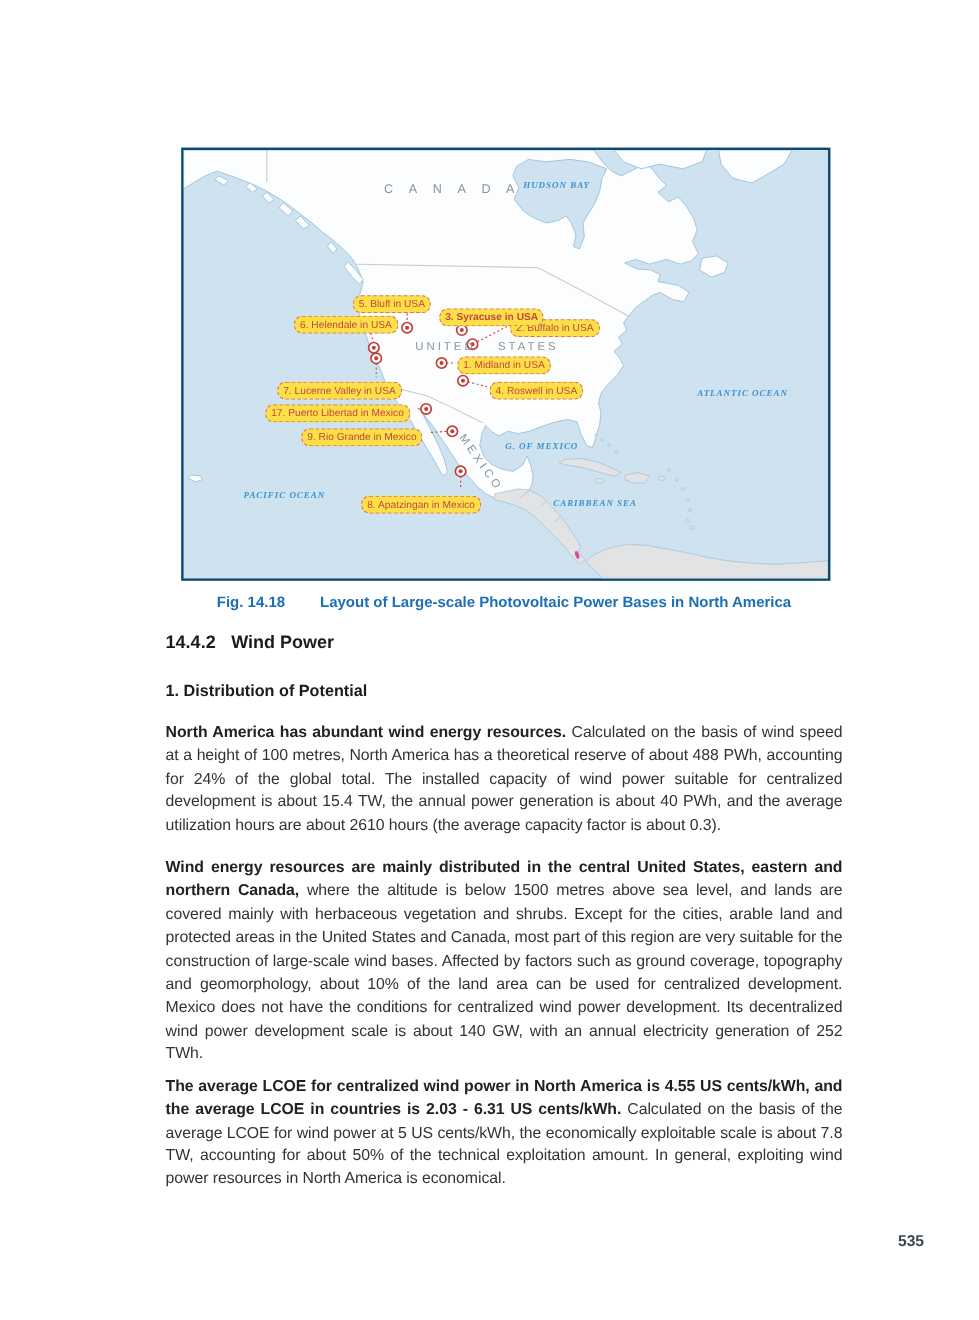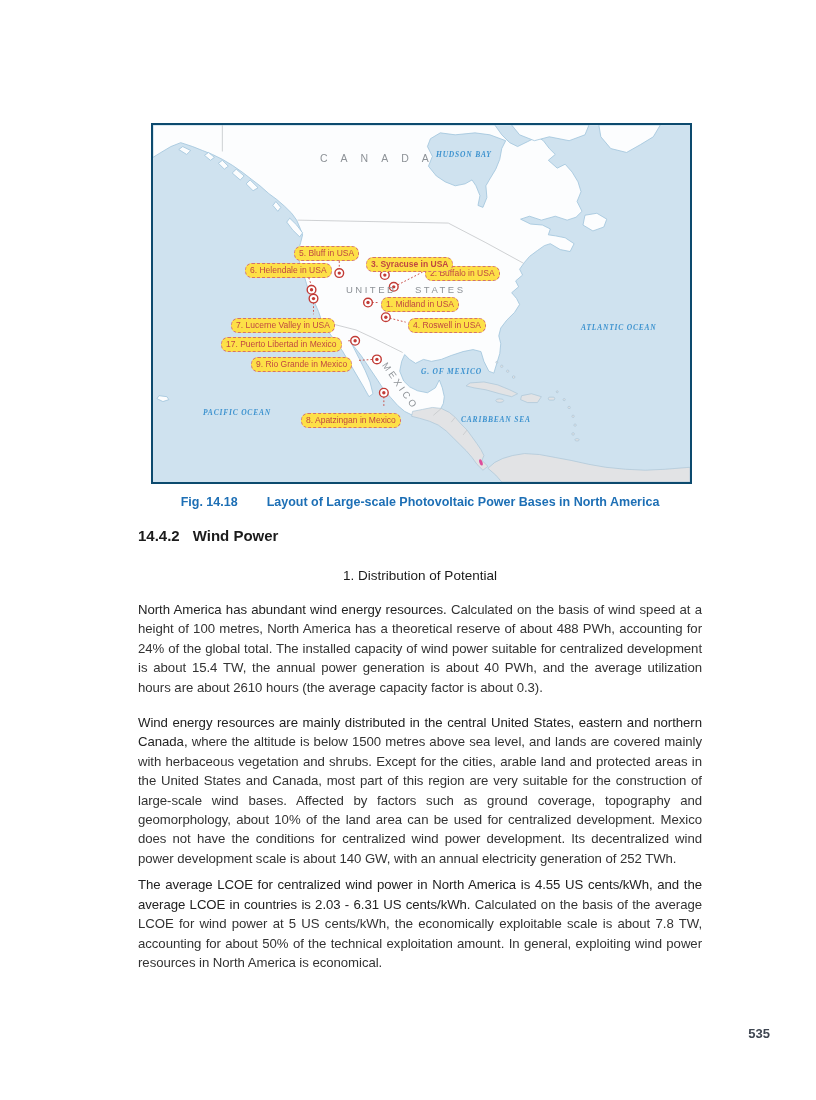--- a/index.html
+++ b/index.html
@@ -22,25 +22,25 @@
 
   
   .caption{position:absolute;left:138px;top:495px;width:564px;text-align:center;
     color:#1d6fb5;font-weight:bold;font-size:12.5px;}
   .caption .cap-text{margin-left:29px;}
 
   
   .textcol{position:absolute;left:138px;top:527px;width:564px;color:#333333;}
   .textcol h2{font-size:15px;font-weight:bold;color:#1b1b1b;margin:0 0 24px 0;}
   .textcol h2 .gap{margin-left:13px;}
-  .textcol h3{font-size:13.5px;font-weight:normal;color:#1b1b1b;margin:0 0 17px 0;text-align:center;}
+  .textcol h3{font-size:13.5px;font-weight:bold;color:#1b1b1b;margin:0 0 17px 0;}
   .textcol p{font-size:13.2px;line-height:19.4px;text-align:justify;margin:0;letter-spacing:-0.05px;}
   .textcol p.p1{margin-bottom:16px;}
   .textcol p.p2{margin-bottom:7px;}
-  .textcol strong{font-weight:normal;color:#222222;}
+  .textcol strong{font-weight:bold;color:#222222;}
 
   .pageno{position:absolute;right:46px;top:1026px;font-size:13px;color:#3e4550;font-weight:bold;}
 </style>
 </head>
 <body>
 
 <div class="page">
 
   <div class="map-fig">
     <svg viewBox="0 0 542 364" preserveAspectRatio="none">

